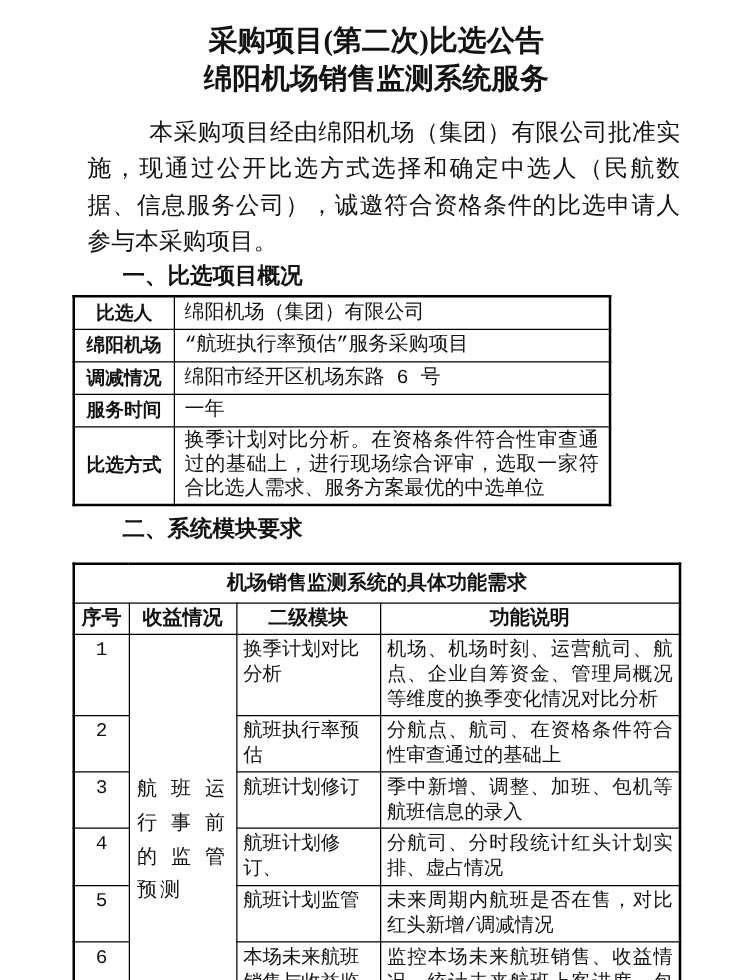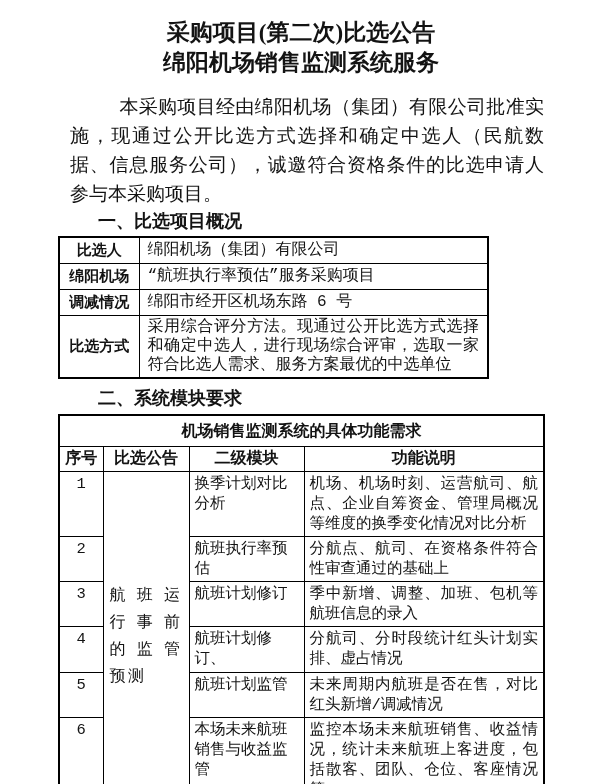--- a/index.html
+++ b/index.html
@@ -32,21 +32,21 @@
   }
 
   
   .section-heading {
     font-family: Liberation Mono, monospace;
     font-weight: bold;
     font-size: 18px;
     line-height: 20px;
     margin: 4px 0 4px 40px;
   }
-  .section-heading.s2 { margin-top: 10px; margin-bottom: 5px; }
+  .section-heading.s2 { margin-top: 10px; margin-bottom: 15px; }
 
   
   table {
     border-collapse: collapse;
     table-layout: fixed;
     width: 431px;
     border: 2px solid #000;
   }
   th, td { border: 1px solid #000; overflow: hidden; font-family: Liberation Mono, monospace; }
 
@@ -135,43 +135,47 @@
         <td>绵阳机场（集团）有限公司</td>
       </tr>
       <tr class="r-single">
         <th>绵阳机场</th>
         <td>“航班执行率预估”服务采购项目</td>
       </tr>
       <tr class="r-single">
         <th>调减情况</th>
         <td>绵阳市经开区机场东路 6 号</td>
       </tr>
+      <tr class="r-single">
+        <th>服务时间</th>
+        <td>一年</td>
+      </tr>
       <tr class="r-method">
         <th>比选方式</th>
-        <td>采用综合评分方法。现通过公开比选方式选择和确定中选人，进行现场综合评审，选取一家符合比选人需求、服务方案最优的中选单位</td>
+        <td>换季计划对比分析。在资格条件符合性审查通过的基础上，进行现场综合评审，选取一家符合比选人需求、服务方案最优的中选单位</td>
       </tr>
     </tbody>
   </table>
 
   <div class="section-heading s2">二、系统模块要求</div>
 
   <table class="t2">
     <colgroup>
       <col style="width:44px">
       <col style="width:86px">
       <col style="width:115px">
       <col style="width:240px">
     </colgroup>
     <tbody>
       <tr class="cap">
         <td colspan="4">机场销售监测系统的具体功能需求</td>
       </tr>
       <tr>
         <th>序号</th>
-        <th>比选公告</th>
+        <th>收益情况</th>
         <th>二级模块</th>
         <th>功能说明</th>
       </tr>
       <tr class="b1">
         <td class="no">1</td>
         <td class="mod1" rowspan="6">航班运行事前的监管预测</td>
         <td>换季计划对比分析</td>
         <td class="desc">机场、机场时刻、运营航司、航点、企业自筹资金、管理局概况等维度的换季变化情况对比分析</td>
       </tr>
       <tr class="b2">

